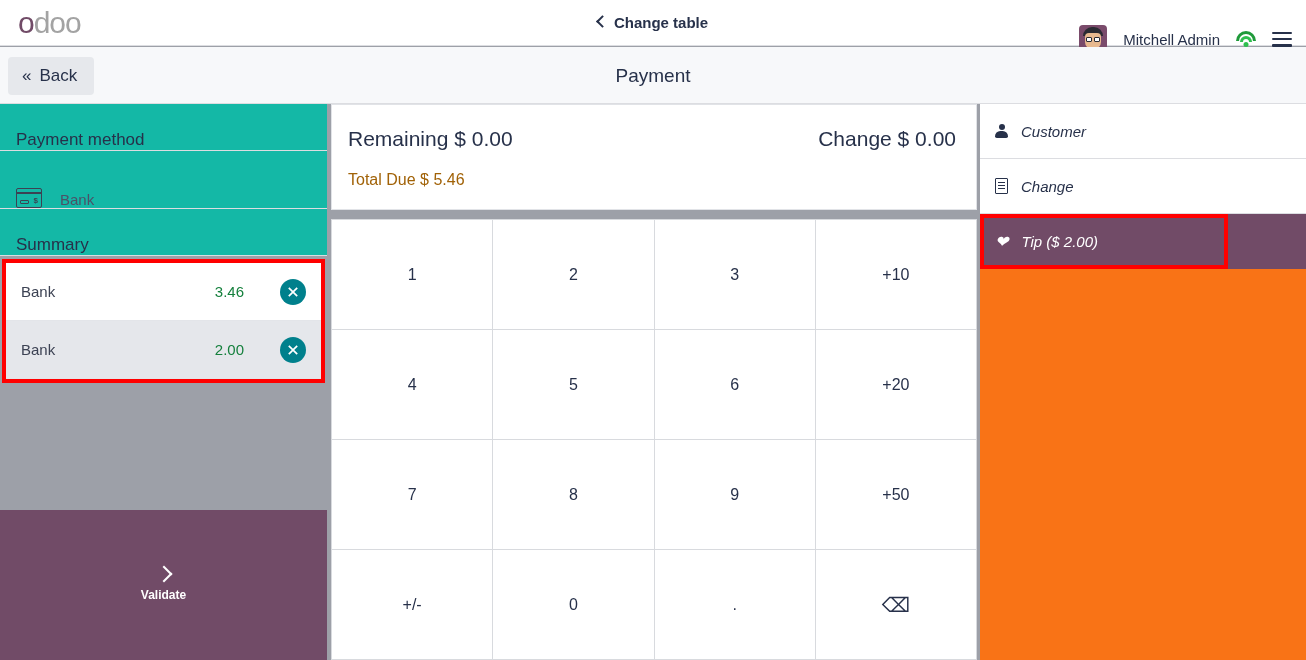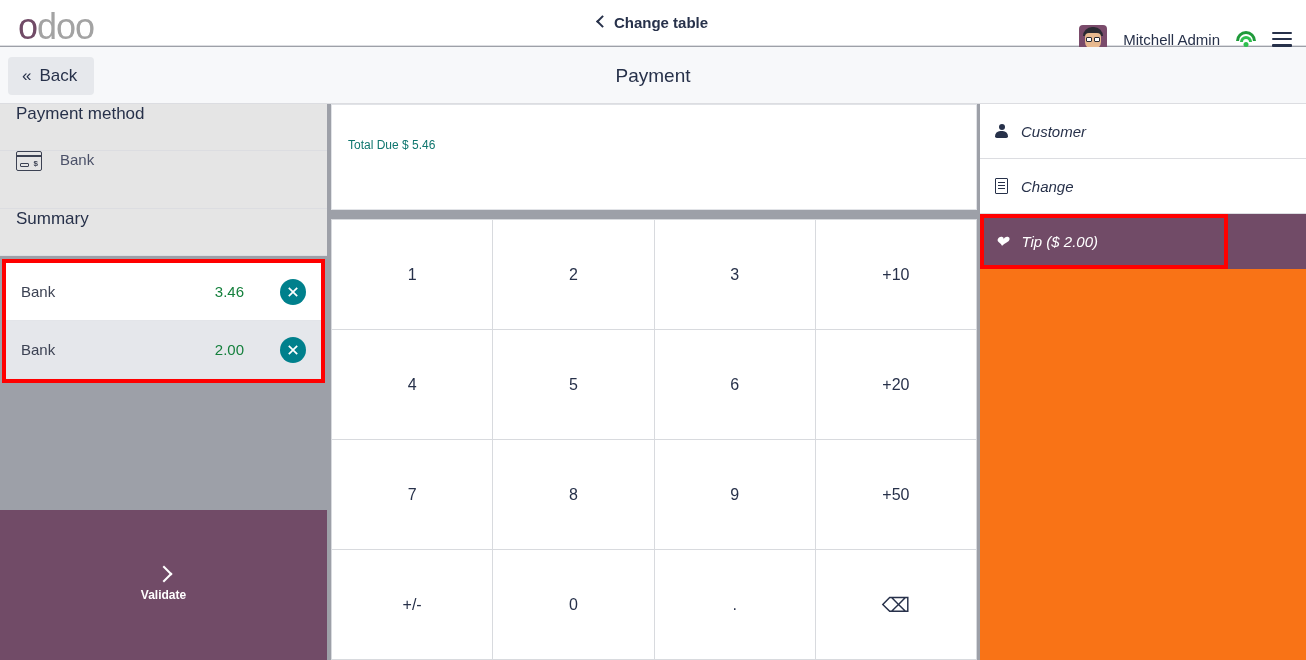--- a/index.html
+++ b/index.html
@@ -11,21 +11,21 @@
   }
   .app { position: relative; width: 1306px; height: 660px; background: #9da0a8; }
 
   
   .topbar {
     position: absolute; left: 0; top: 0; width: 1306px; height: 46px;
     background: #ffffff;
     border-bottom: 1px solid #dcdde1;
     display: flex; align-items: center;
   }
-  .logo { position: absolute; left: 18px; top: 6px; font-size: 36px; letter-spacing: -1px; font-weight: 400; }
+  .logo { position: absolute; left: 18px; top: 6px; font-size: 30px; letter-spacing: -1px; font-weight: 400; }
   .logo .o1 { color: #714B67; }
   .logo .rest { color: #a3a3a3; }
 
   .change-table {
     position: absolute; left: 50%; transform: translateX(-50%);
     display: flex; align-items: center; gap: 7px;
     color: #27314a; font-size: 15px; font-weight: bold;
     cursor: pointer;
   }
   .chev-left {
@@ -78,22 +78,22 @@
     display: flex; align-items: center; justify-content: center;
     color: #27314a; font-size: 19px;
   }
 
   
   .left-panel {
     position: absolute; left: 0; top: 104px; width: 327px; height: 556px;
     background: #9da0a8;
   }
   .lp-section {
-    background: #e5e5e5; border-bottom: 1px solid #dcdde1;
-    padding: 0 16px; display: flex; align-items: flex-start;
+    background: #14b8a6; border-bottom: 1px solid #dcdde1;
+    padding: 0 16px; display: flex; align-items: flex-end;
     color: #27314a;
   }
   .lp-title { height: 47px; font-size: 17px; }
   .lp-method { height: 58px; gap: 18px; cursor: pointer; }
   .lp-method .label { font-size: 15px; color: #4b5168; }
   .lp-summary { height: 47px; font-size: 17px; }
 
   .card-icon { width: 26px; height: 20px; border: 1.6px solid #3c4253; border-radius: 2px; position: relative; flex: 0 0 auto; }
   .card-icon::before { content:""; position:absolute; left:0; right:0; top:3px; height:1.6px; background:#3c4253; }
   .card-icon .chip { position:absolute; left:3px; bottom:3px; width:9px; height:4px; border:1.2px solid #3c4253; border-radius:1px; }
@@ -138,21 +138,21 @@
   
   .center { position: absolute; left: 331px; top: 104px; width: 646px; height: 556px; }
   .totals {
     background: #ffffff; border: 1px solid #e1e3e7;
     height: 106px; padding: 22px 20px 0 16px;
     position: relative;
   }
   .totals .row1 { display: flex; justify-content: space-between; align-items: baseline; }
   .totals .remaining { font-size: 21px; color: #27314a; }
   .totals .change { font-size: 21px; color: #27314a; }
-  .totals .row2 { margin-top: 11px; font-size: 12px; color: #0f766e; }
+  .totals .row2 { margin-top: 20px; font-size: 16px; color: #a16207; }
 
   .numpad {
     position: absolute; left: 0; top: 115px; width: 646px; height: 441px;
     display: grid;
     grid-template-columns: repeat(4, 1fr);
     grid-template-rows: repeat(4, 1fr);
     background: #d8dade; gap: 1px;
     border: 1px solid #d8dade;
   }
   .key {
@@ -269,20 +269,30 @@
     </div>
 
     <div class="validate-btn">
       <span class="chev"></span>
       <span class="vlabel">Validate</span>
     </div>
   </div>
 
   <div class="center">
     <div class="totals">
+      <div class="row1">
+        <div class="remaining">
+          <span>Remaining</span>
+          <span>$ 0.00</span>
+        </div>
+        <div class="change">
+          <span>Change</span>
+          <span>$ 0.00</span>
+        </div>
+      </div>
       <div class="row2">
         <span>Total Due</span>
         <span>$ 5.46</span>
       </div>
     </div>
 
     <div class="numpad">
       <div class="key">1</div>
       <div class="key">2</div>
       <div class="key">3</div>

